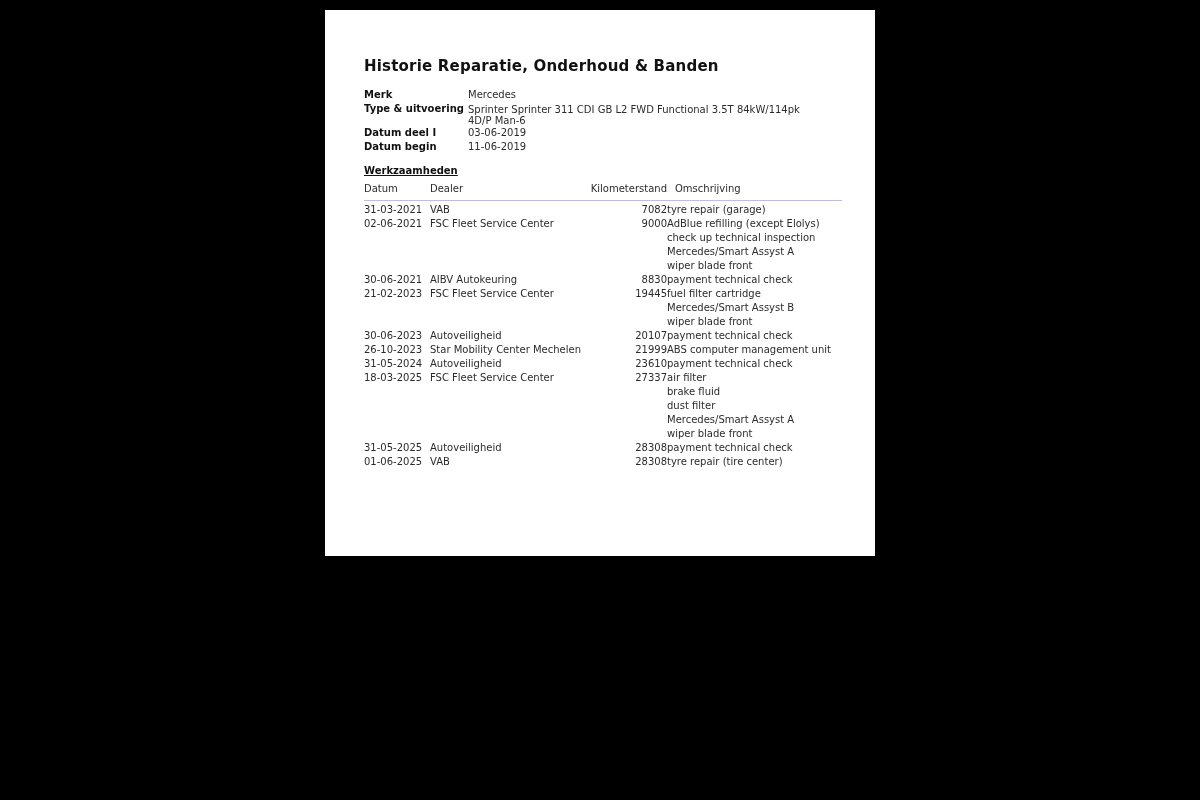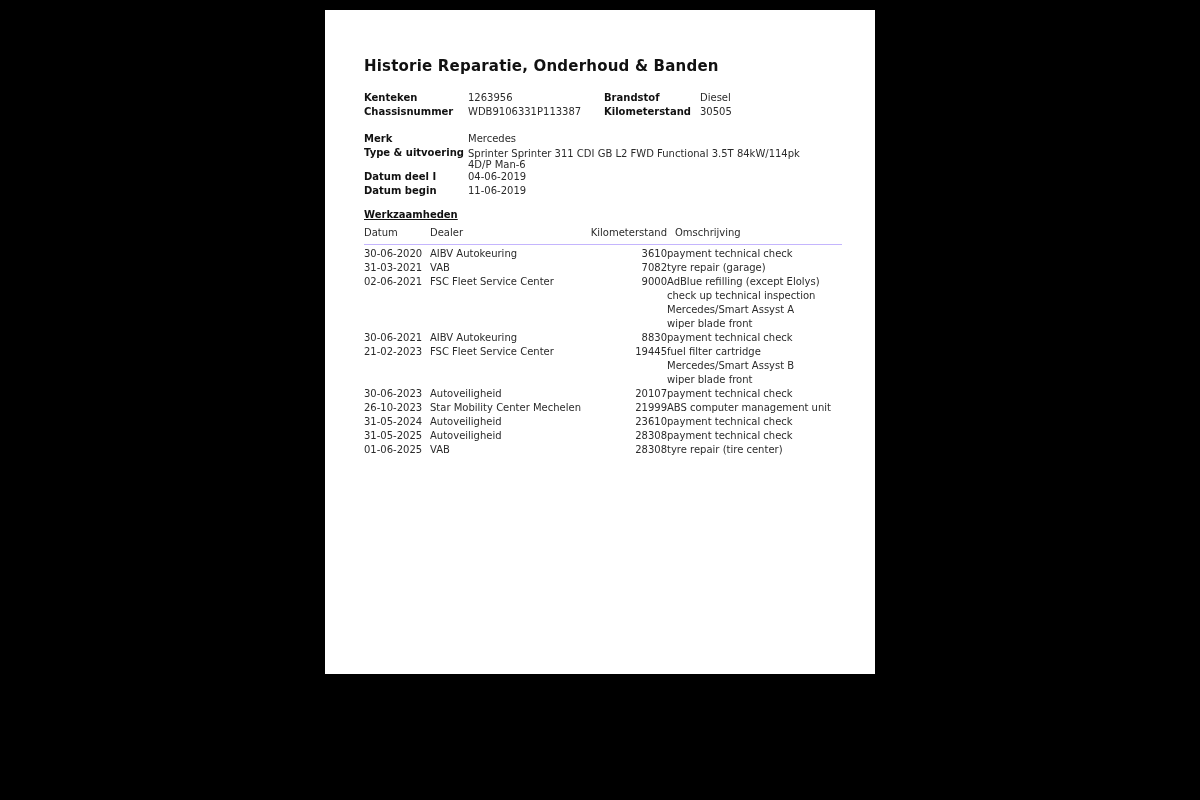--- a/index.html
+++ b/index.html
@@ -9,21 +9,21 @@
     font-family: "DejaVu Sans", "Liberation Sans", sans-serif;
     color: #222222;
     position: relative;
     overflow: hidden;
   }
   .page {
     position: absolute;
     left: 325px;
     top: 10px;
     width: 550px;
-    height: 664px;
+    height: 546px;
     background: #ffffff;
     padding: 47px 38px 0 39px;
     overflow: hidden;
   }
   .title {
     font-size: 15px;
     font-weight: bold;
     color: #111111;
     line-height: 18px;
     letter-spacing: 0.2px;
@@ -95,41 +95,31 @@
   td.cell-km { text-align: right; }
   td.cell-om { padding-left: 8px; }
 </style>
 </head>
 <body>
 
 <div class="page">
 
   <h1 class="title">Historie Reparatie, Onderhoud &amp; Banden</h1>
 
-  <div class="grid1">
-    <div class="lbl">Kenteken</div>
-    <div class="val">1263956</div>
-    <div class="lbl">Brandstof</div>
-    <div class="val">Diesel</div>
-    <div class="lbl">Chassisnummer</div>
-    <div class="val">WDB9106331P113387</div>
-    <div class="lbl">Kilometerstand</div>
-    <div class="val">30505</div>
-  </div>
 
   <div class="grid2">
     <div class="lbl">Merk</div>
     <div class="val">Mercedes</div>
     <div class="lbl">Type &amp; uitvoering</div>
     <div class="val type-val">Sprinter Sprinter 311 CDI GB L2 FWD Functional 3.5T 84kW/114pk 4D/P Man-6</div>
   </div>
 
   <div class="grid3">
     <div class="lbl">Datum deel I</div>
-    <div class="val">04-06-2019</div>
+    <div class="val">03-06-2019</div>
     <div class="lbl">Datum begin</div>
     <div class="val">11-06-2019</div>
   </div>
 
   <div class="werk-heading">Werkzaamheden</div>
 
   <table class="werk">
     <colgroup>
       <col style="width:66px">
       <col style="width:160px">
@@ -139,28 +129,20 @@
     <thead>
       <tr>
         <th class="col-datum">Datum</th>
         <th class="col-dealer">Dealer</th>
         <th class="col-km">Kilometerstand</th>
         <th class="col-om">Omschrijving</th>
       </tr>
     </thead>
     <tbody>
         <tr>
-    <td class="cell-datum">30-06-2020</td>
-    <td class="cell-dealer">AIBV Autokeuring</td>
-    <td class="cell-km">3610</td>
-    <td class="cell-om">
-            <div>payment technical check</div>
-          </td>
-  </tr>
-        <tr>
     <td class="cell-datum">31-03-2021</td>
     <td class="cell-dealer">VAB</td>
     <td class="cell-km">7082</td>
     <td class="cell-om">
             <div>tyre repair (garage)</div>
           </td>
   </tr>
         <tr>
     <td class="cell-datum">02-06-2021</td>
     <td class="cell-dealer">FSC Fleet Service Center</td>
@@ -208,20 +190,32 @@
   </tr>
         <tr>
     <td class="cell-datum">31-05-2024</td>
     <td class="cell-dealer">Autoveiligheid</td>
     <td class="cell-km">23610</td>
     <td class="cell-om">
             <div>payment technical check</div>
           </td>
   </tr>
         <tr>
+    <td class="cell-datum">18-03-2025</td>
+    <td class="cell-dealer">FSC Fleet Service Center</td>
+    <td class="cell-km">27337</td>
+    <td class="cell-om">
+            <div>air filter</div>
+            <div>brake fluid</div>
+            <div>dust filter</div>
+            <div>Mercedes/Smart Assyst A</div>
+            <div>wiper blade front</div>
+          </td>
+  </tr>
+        <tr>
     <td class="cell-datum">31-05-2025</td>
     <td class="cell-dealer">Autoveiligheid</td>
     <td class="cell-km">28308</td>
     <td class="cell-om">
             <div>payment technical check</div>
           </td>
   </tr>
         <tr>
     <td class="cell-datum">01-06-2025</td>
     <td class="cell-dealer">VAB</td>

